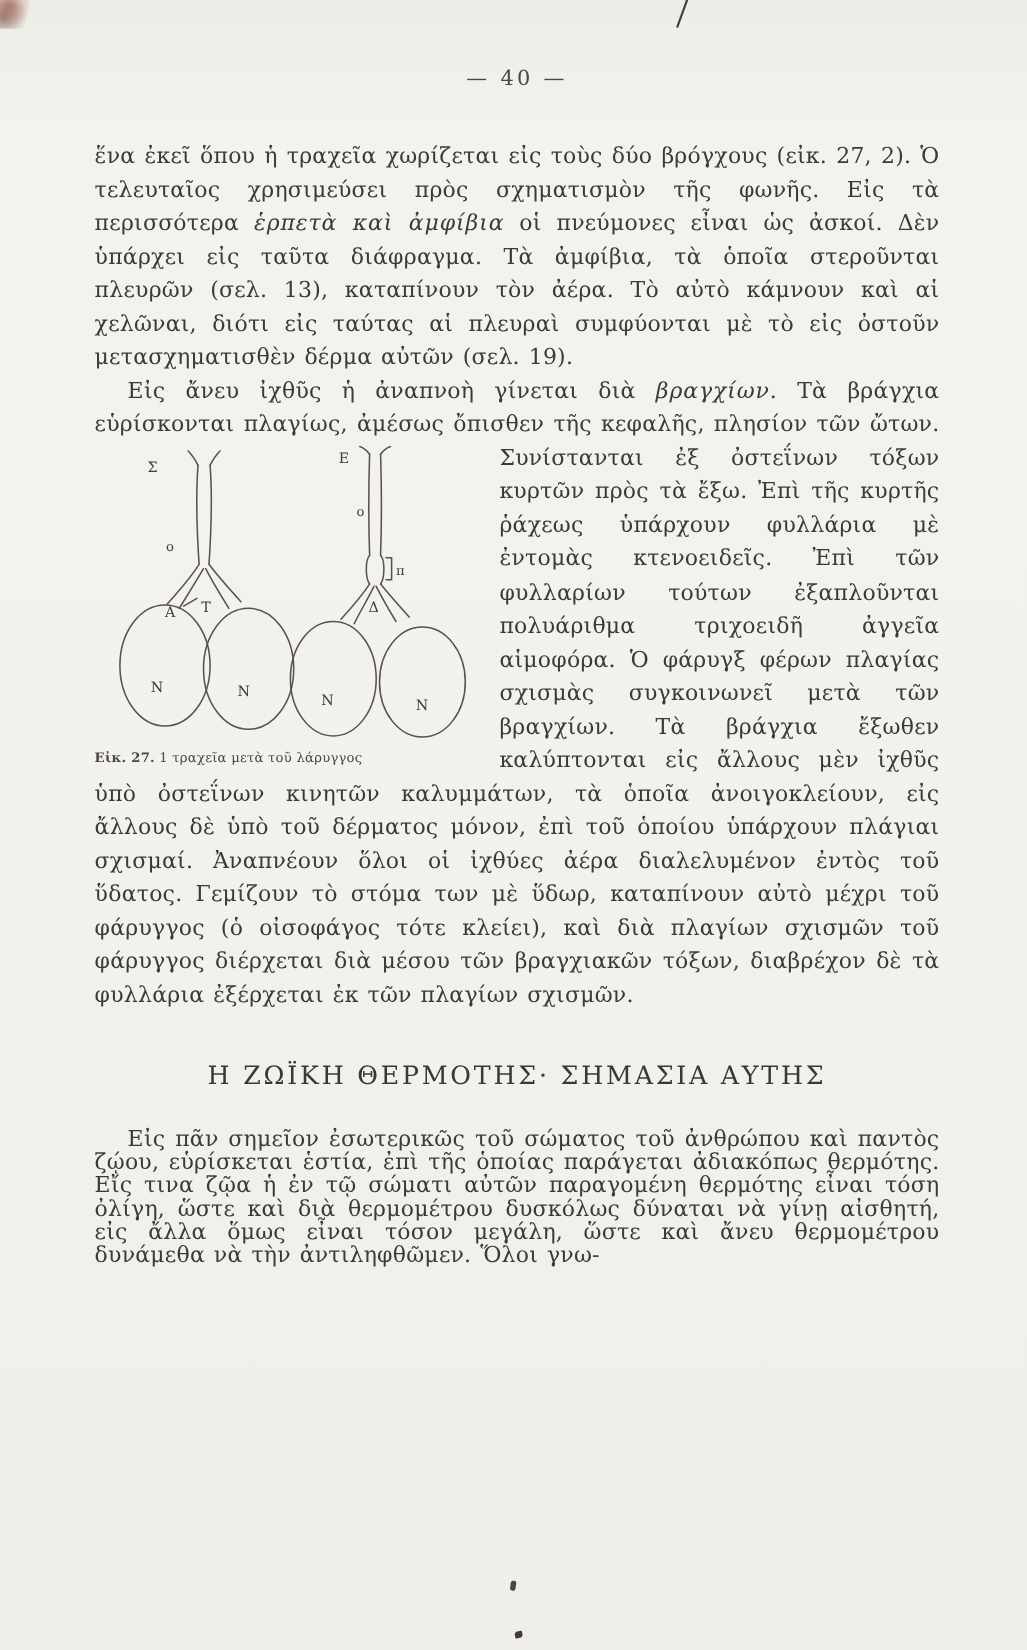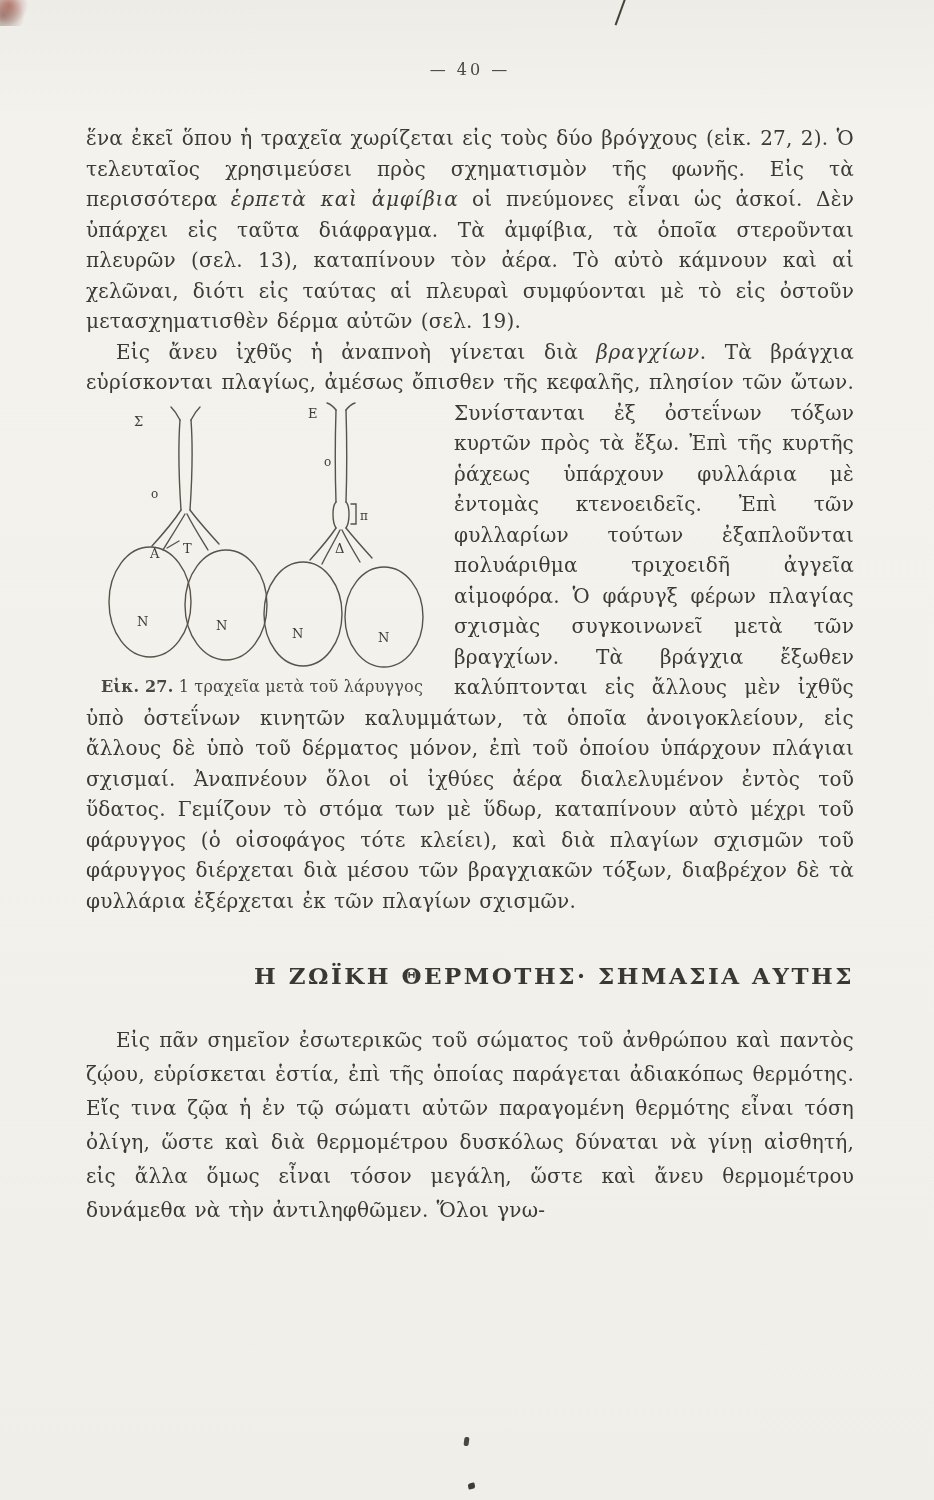--- a/index.html
+++ b/index.html
@@ -17,64 +17,64 @@
   }
   .page {
     box-sizing: border-box;
     width: 934px;
     height: 1500px;
     padding: 60px 80px 0 86px;
     overflow: hidden;
   }
   .page-number {
     text-align: center;
-    font-size: 16px;
+    font-size: 19px;
     letter-spacing: 3px;
     color: #4a4840;
     margin-bottom: 44px;
   }
   .para {
     font-size: 20px;
     line-height: 30.5px;
     text-align: justify;
     word-spacing: 1.5px;
     letter-spacing: 0.2px;
     margin: 0;
   }
   .para.indent { text-indent: 30px; }
   .para em {
     font-style: italic;
     letter-spacing: 0.8px;
     margin-top: 36px;
   }
-  .sec2 .para { line-height: 34px; }
+  .sec2 .para { line-height: 21px; }
   .figure {
     float: left;
     width: 352px;
     margin: 4px 16px 4px 0;
     text-indent: 0;
     display: block;
   }
   .figure svg { display: block; margin: 0 auto; }
   .figure-caption {
     display: block;
     margin-top: 6px;
-    font-size: 16px;
+    font-size: 12px;
     line-height: 21px;
-    text-align: center;
+    text-align: left;
     text-indent: 0;
     word-spacing: normal;
     color: #49473f;
   }
   .cap-line { display: block; }
   .section-heading {
     clear: both;
-    text-align: right;
+    text-align: center;
     font-size: 23px;
-    font-weight: bold;
+    font-weight: normal;
     letter-spacing: 2.5px;
     color: #3a3832;
     margin: 46px 0 34px 0;
   }
   .diagram-stroke {
     fill: none;
     stroke: #56534a;
     stroke-width: 1.4;
     stroke-linecap: round;
   }

